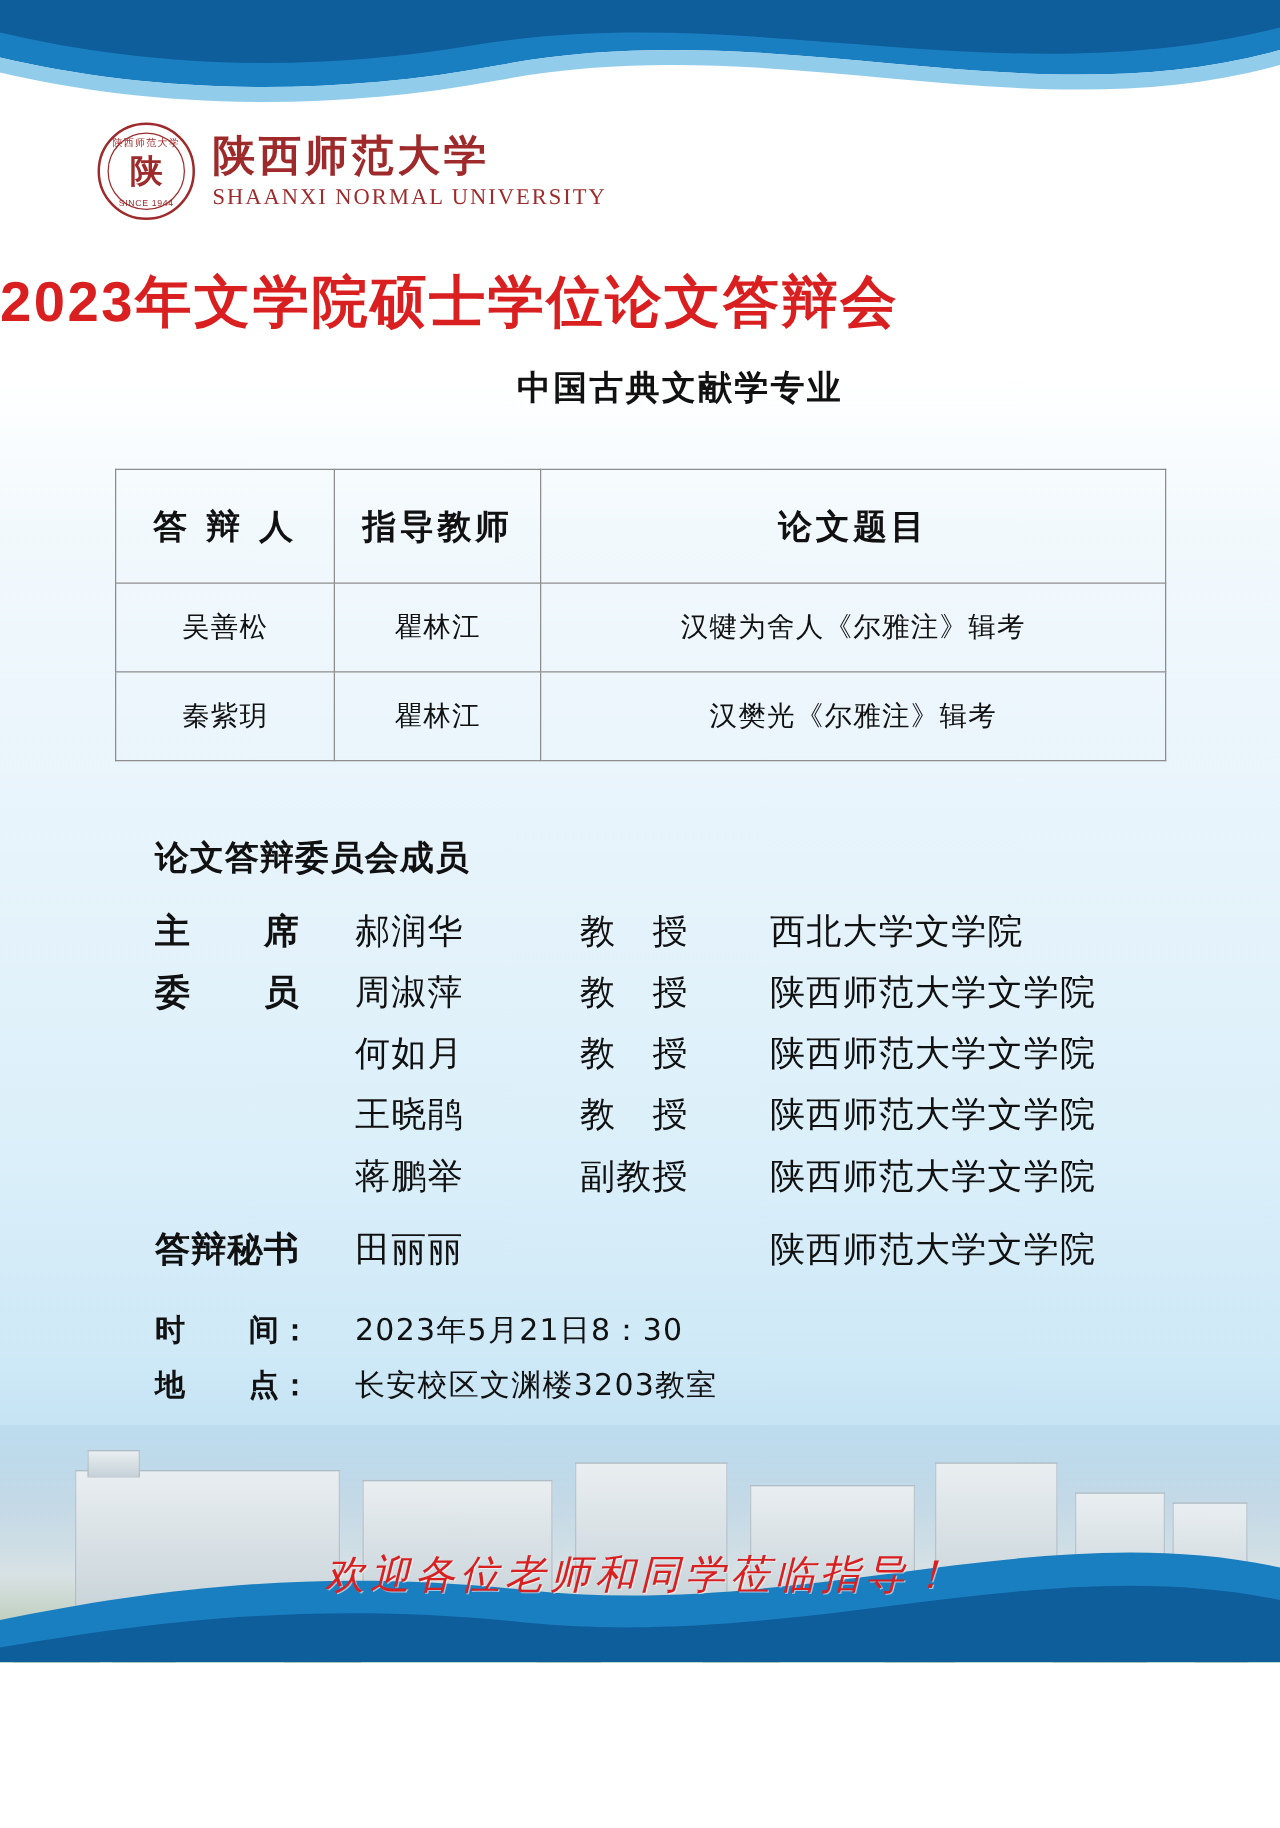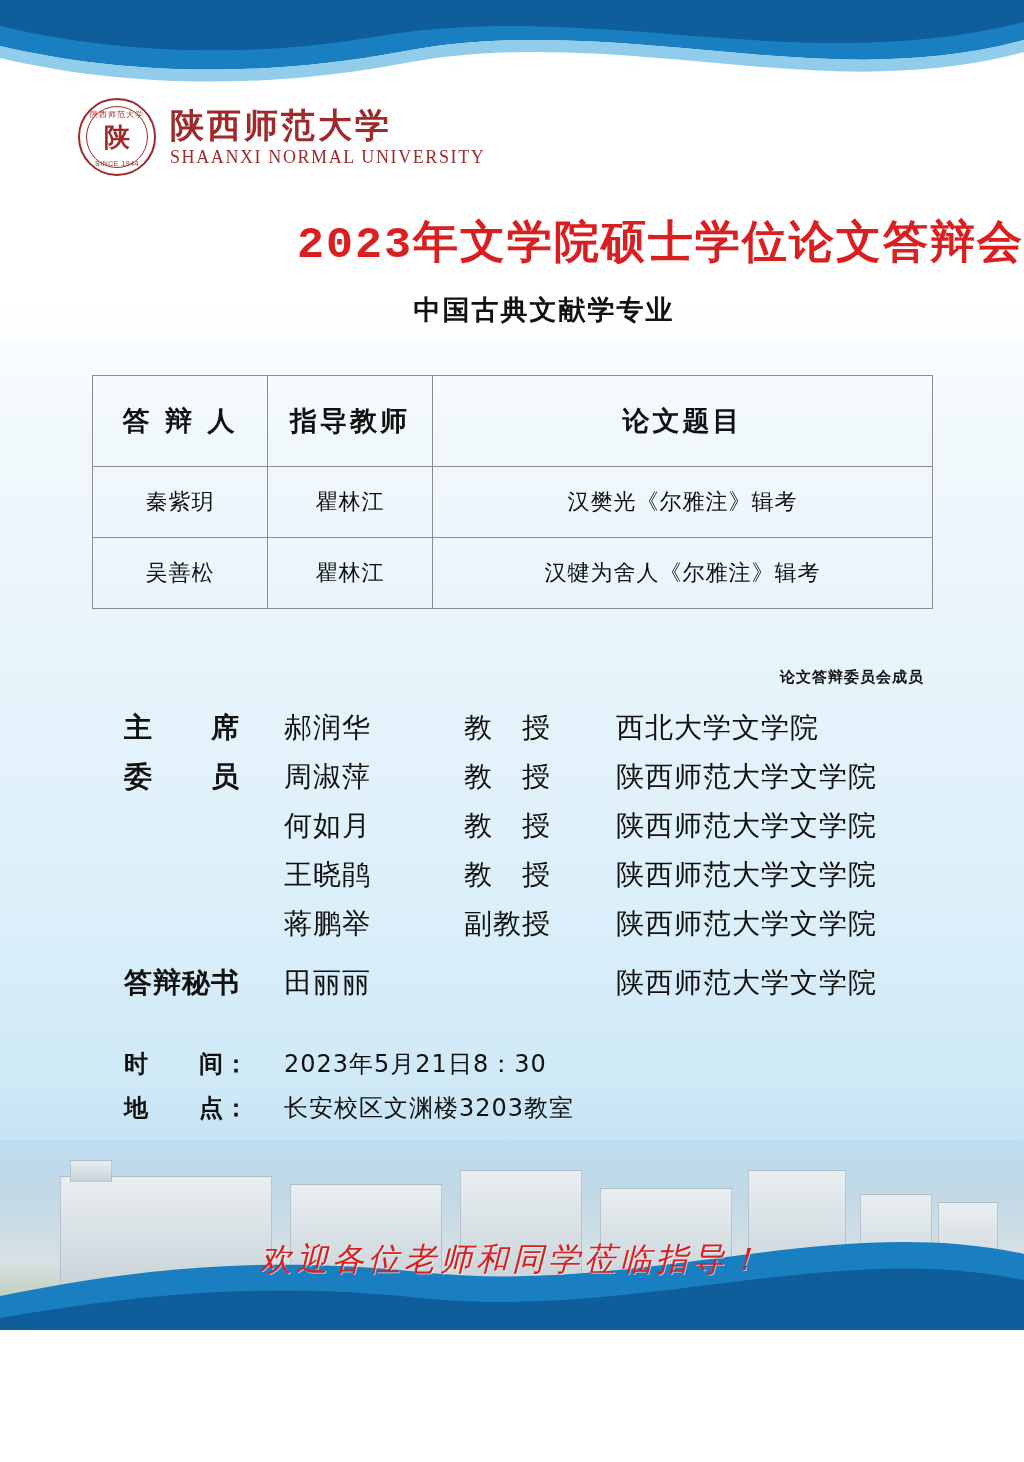--- a/index.html
+++ b/index.html
@@ -150,22 +150,22 @@
     letter-spacing: 1.6px;
     margin-top: 3px;
   }
 
   
   .main-title {
     position: absolute;
     left: 0;
     top: 212px;
     width: 1024px;
-    text-align: right;
-    font-family: Liberation Mono, monospace;
+    text-align: left;
+    font-family: Liberation Sans, sans-serif;
     font-weight: bold;
     font-size: 45px;
     letter-spacing: 2px;
     color: #d91f1f;
   }
   .sub-title {
     position: absolute;
     left: 0;
     top: 292px;
     width: 1024px;
@@ -215,25 +215,24 @@
   
   .committee {
     position: absolute;
     left: 124px;
     top: 668px;
     width: 800px;
     color: #111111;
     font-family: "DejaVu Sans", "Liberation Sans", sans-serif;
   }
   .committee-heading {
-    font-size: 15px;
+    font-size: 27px;
     font-weight: bold;
     letter-spacing: 1px;
     margin-bottom: 22px;
-    text-align: right;
   }
   .crow {
     display: flex;
     align-items: baseline;
     height: 49px;
     font-size: 28px;
   }
   .crow .role {
     width: 160px;
     font-weight: bold;
@@ -363,28 +362,28 @@
         </colgroup>
       <thead>
         <tr>
           <th>答 辩 人</th>
           <th>指导教师</th>
           <th>论文题目</th>
         </tr>
       </thead>
       <tbody>
         <tr>
+          <td>吴善松</td>
+          <td>瞿林江</td>
+          <td>汉犍为舍人《尔雅注》辑考</td>
+        </tr>
+        <tr>
           <td>秦紫玥</td>
           <td>瞿林江</td>
           <td>汉樊光《尔雅注》辑考</td>
-        </tr>
-        <tr>
-          <td>吴善松</td>
-          <td>瞿林江</td>
-          <td>汉犍为舍人《尔雅注》辑考</td>
         </tr>
       </tbody>
     </table>
   </div>
 
   <div class="committee">
     <div class="committee-heading">论文答辩委员会成员</div>
 
     <div class="crow">
       <span class="role">主　　席</span>

